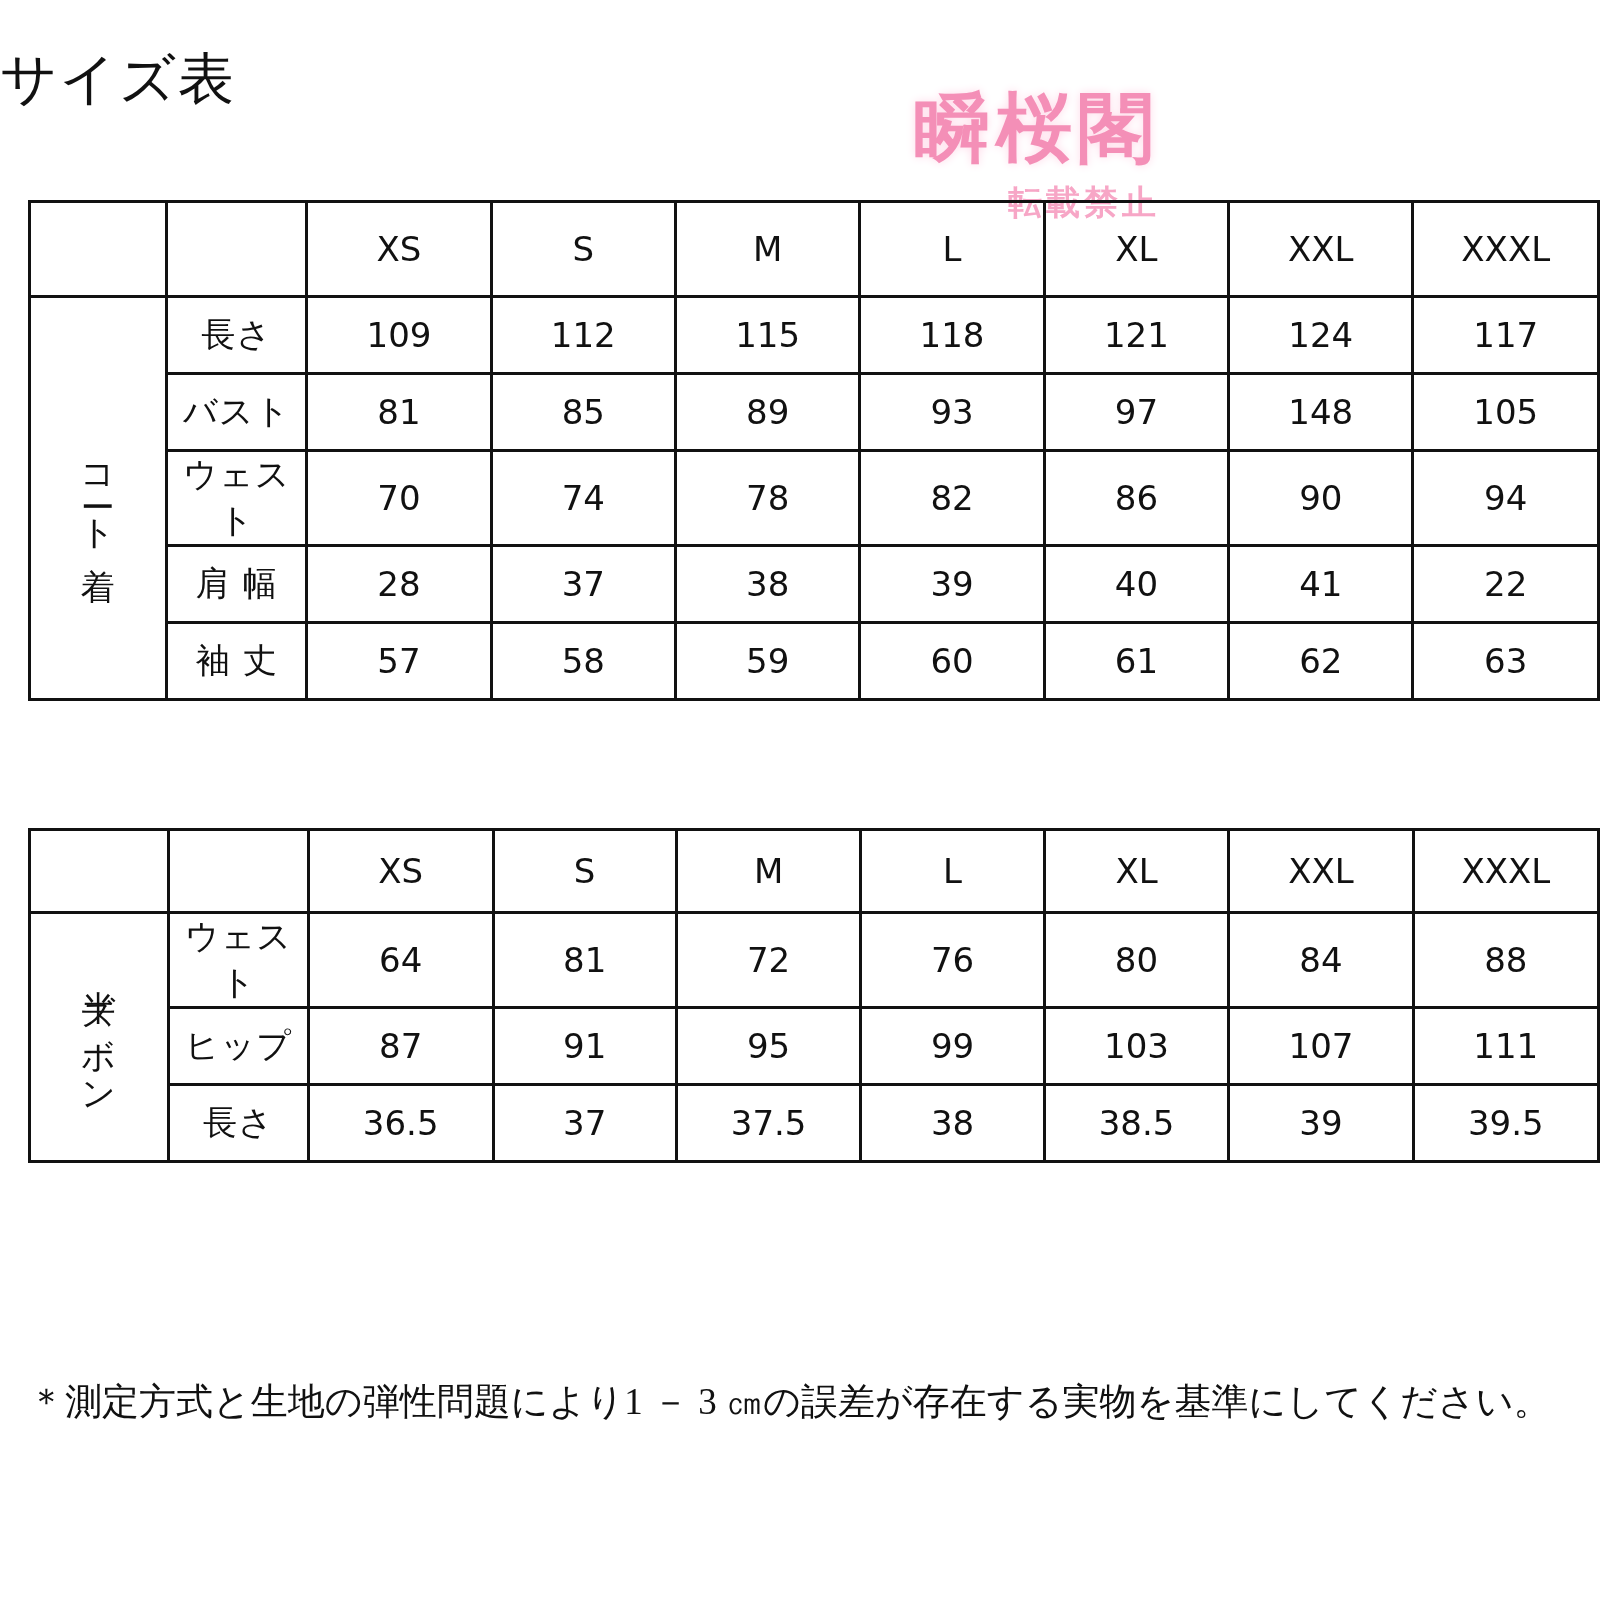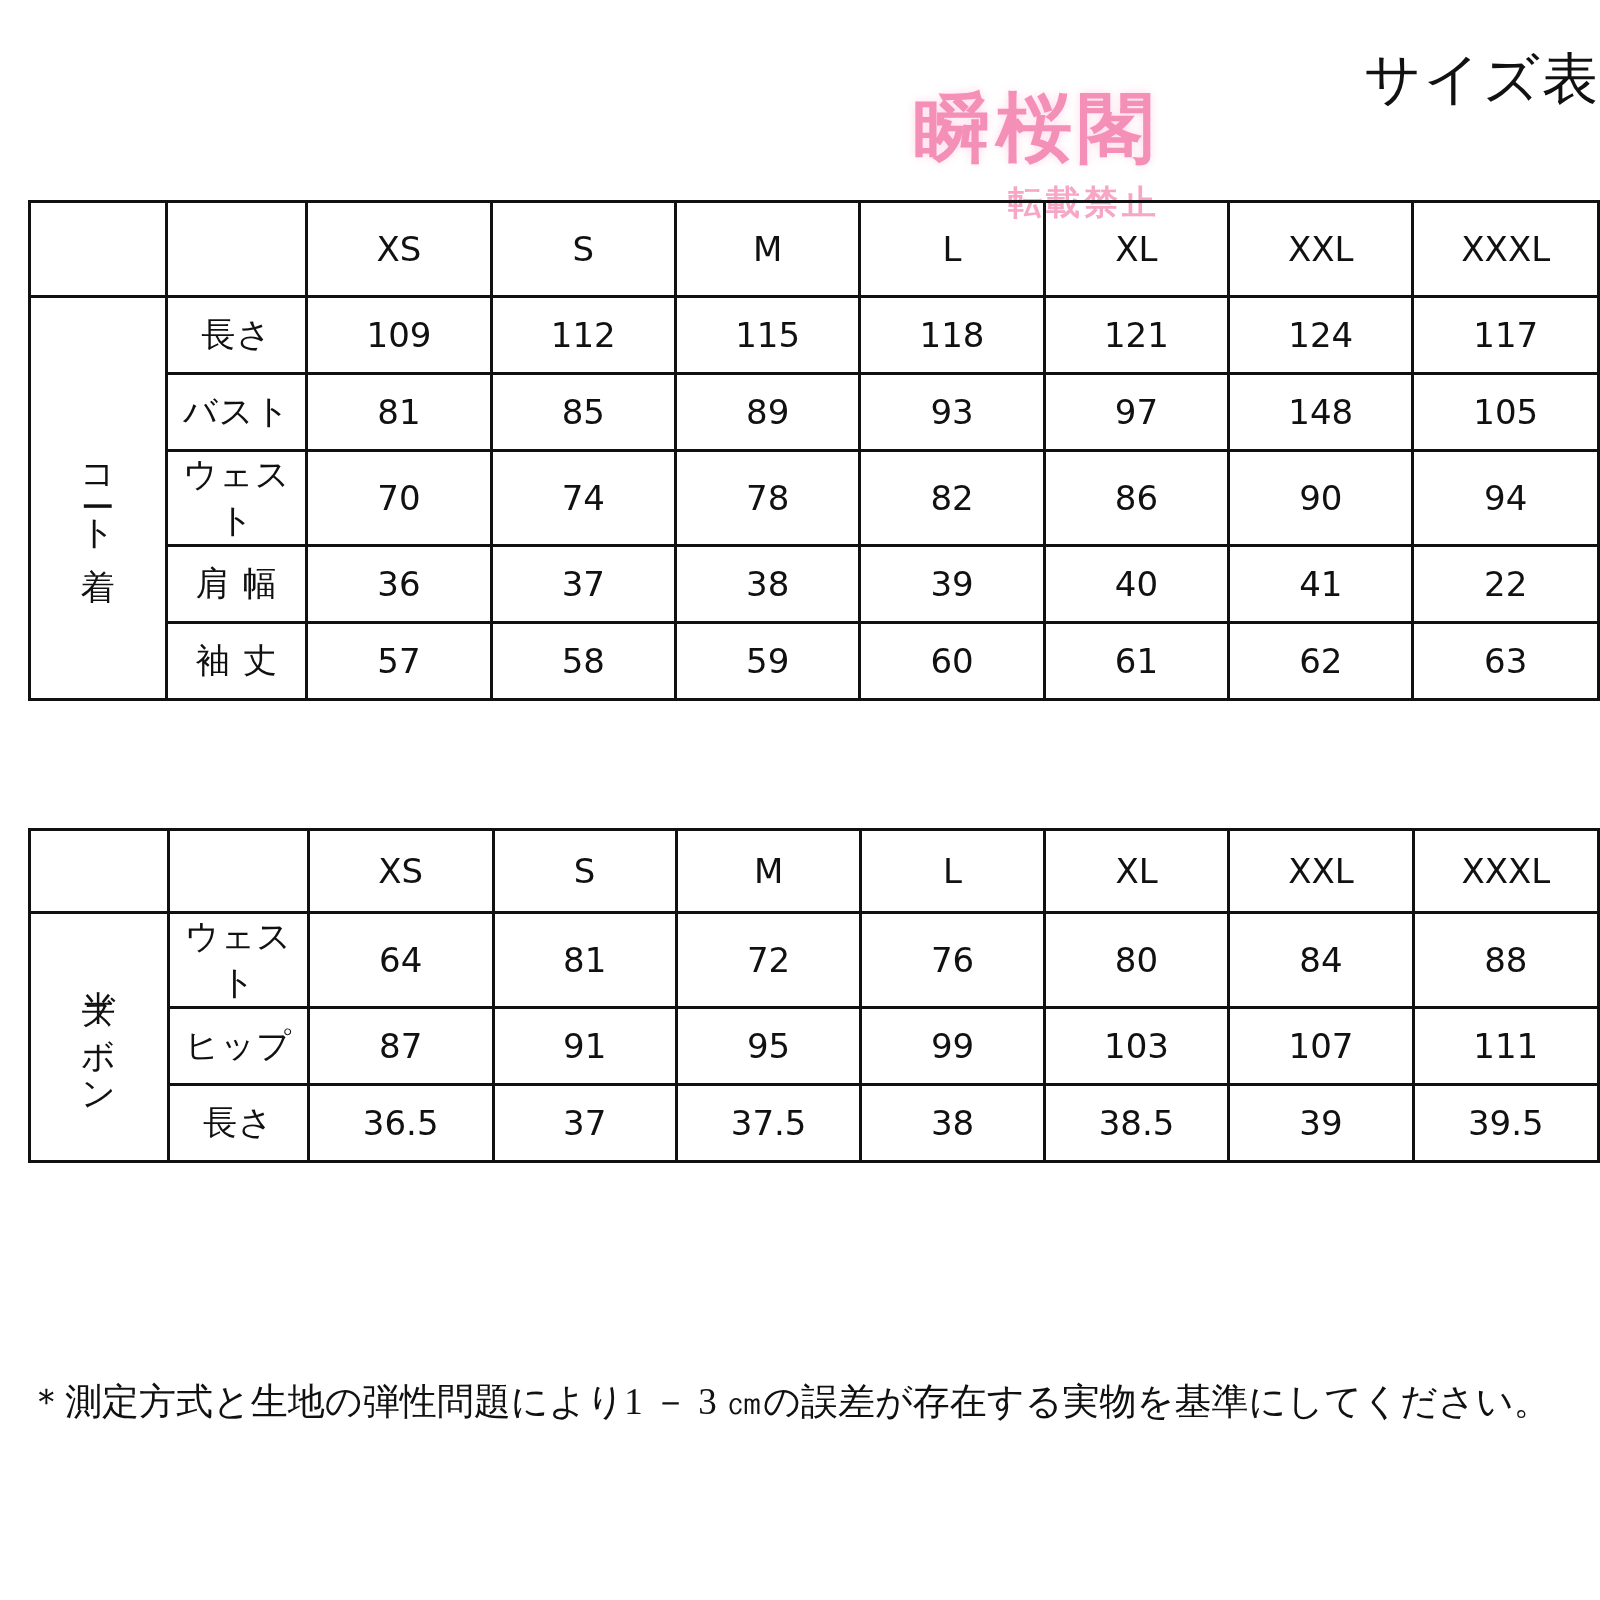--- a/index.html
+++ b/index.html
@@ -18,21 +18,21 @@
   .page {
     position: relative;
     width: 1600px;
     height: 1600px;
   }
   .title {
     position: absolute;
     top: 42px;
     left: 0;
     width: 1600px;
-    text-align: right;
+    text-align: left;
     font-size: 56px;
     letter-spacing: 2px;
     color: #111;
     font-family: Liberation Sans, sans-serif;
   }
   .watermark {
     position: absolute;
     top: 88px;
     left: 760px;
     width: 400px;
@@ -190,21 +190,21 @@
         <td>70</td>
         <td>74</td>
         <td>78</td>
         <td>82</td>
         <td>86</td>
         <td>90</td>
         <td>94</td>
       </tr>
       <tr>
         <td class="metric-cell">肩 幅</td>
-        <td>36</td>
+        <td>28</td>
         <td>37</td>
         <td>38</td>
         <td>39</td>
         <td>40</td>
         <td>41</td>
         <td>22</td>
       </tr>
       <tr>
         <td class="metric-cell">袖 丈</td>
         <td>57</td>

